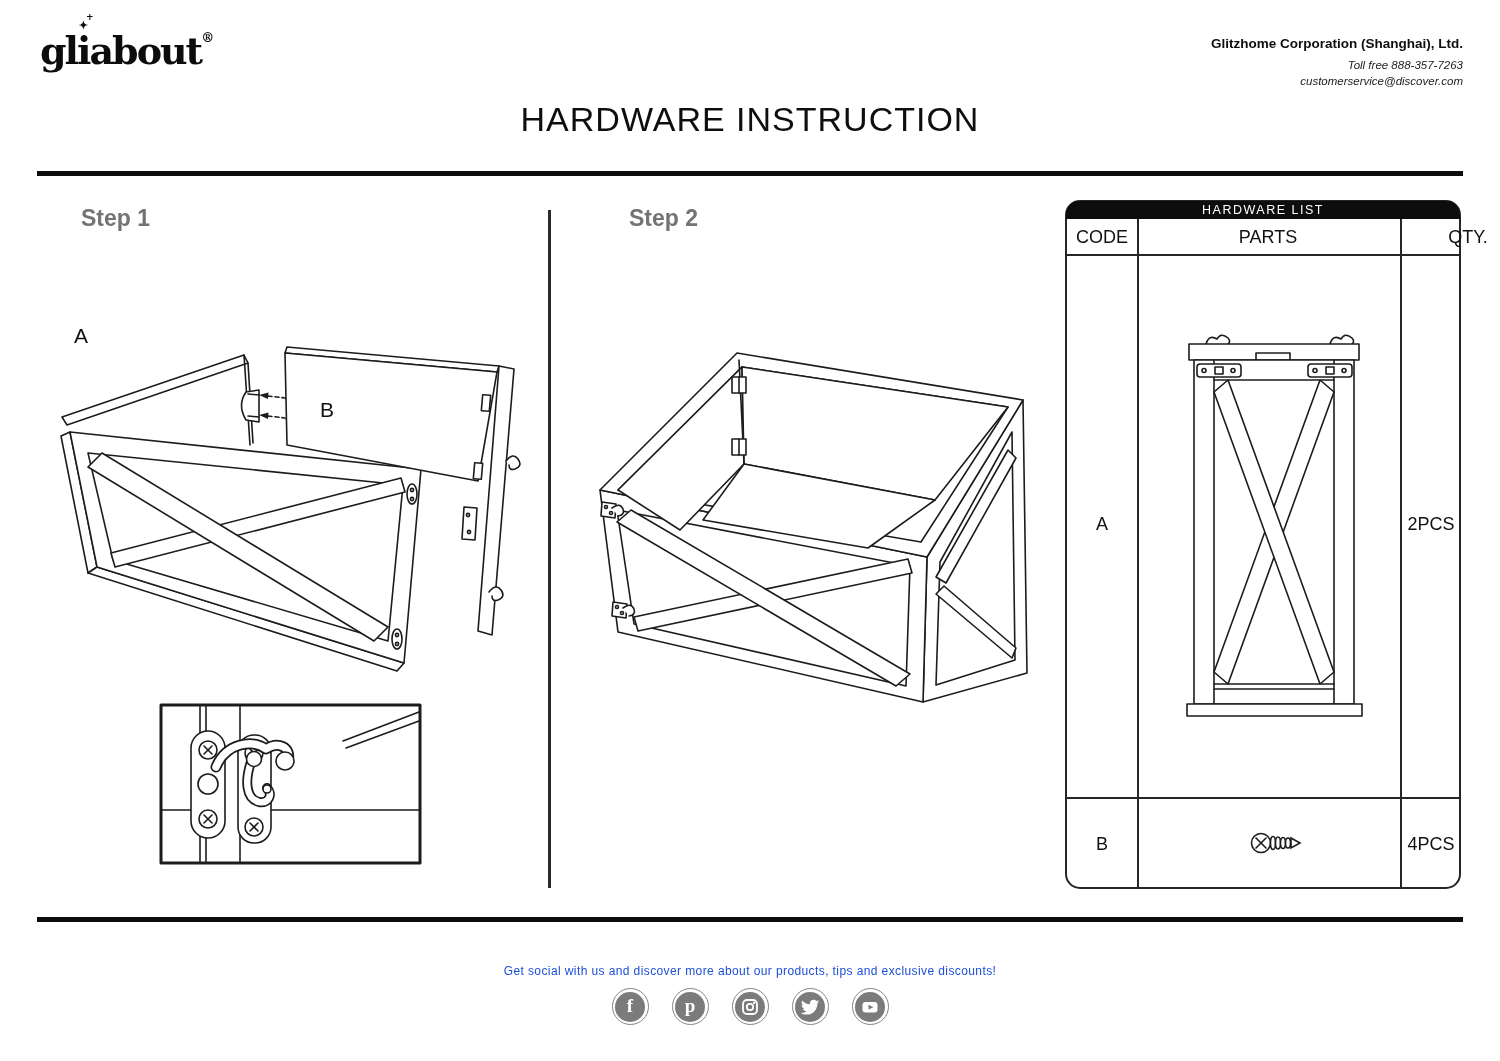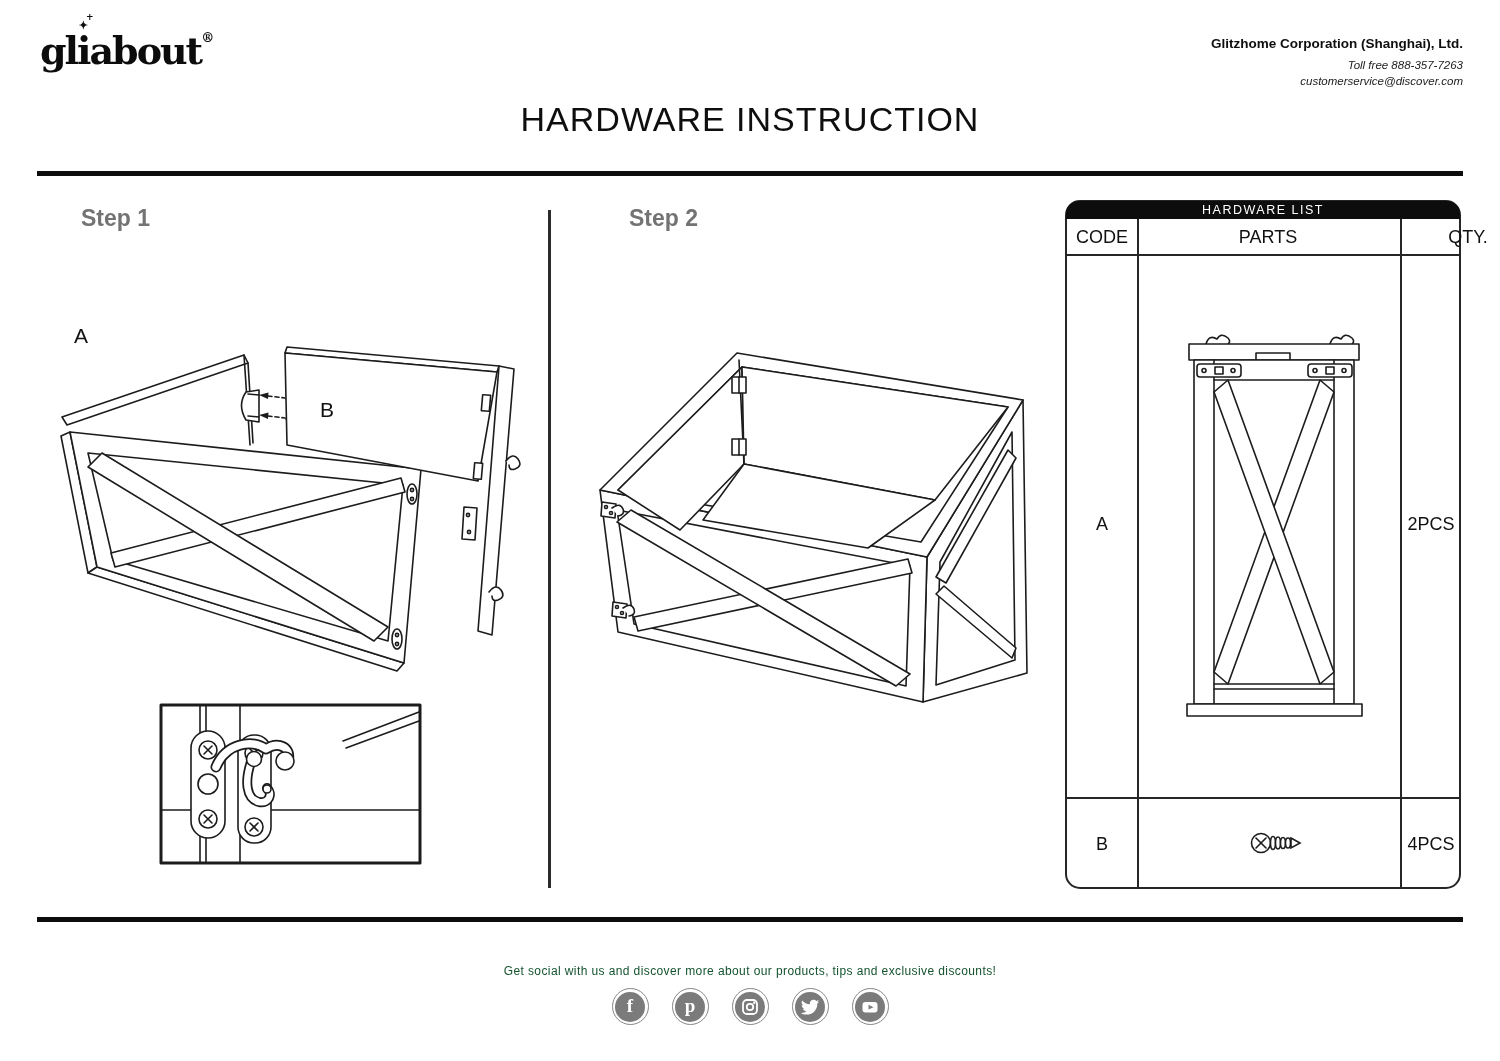--- a/index.html
+++ b/index.html
@@ -51,21 +51,21 @@
     color:#fff; font-size:12.5px; letter-spacing:1.5px; text-align:center; line-height:18px;
   }
   .hw-vline { position:absolute; top:17px; bottom:0; width:2px; background:#262626; }
   #hw-v1 { left:70px; } #hw-v2 { left:333px; }
   .hw-hline { position:absolute; left:0; right:0; height:2px; background:#262626; }
   #hw-colrule { top:52px; } #hw-rowrule { top:595px; }
   .hw-cell { position:absolute; transform:translate(-50%,-50%); font-size:18px; color:#111; white-space:nowrap; }
   
   #social-text {
     position:absolute; left:0; right:0; top:964px; text-align:center;
-    font-size:12px; letter-spacing:.4px; color:#14532d;
+    font-size:12px; letter-spacing:.4px; color:#1d4ed8;
   }
   #social-row {
     position:absolute; left:0; right:0; top:988px;
     display:flex; justify-content:center; gap:23px;
   }
   .sicon-outer {
     width:37px; height:37px; border-radius:50%;
     border:1.5px solid #878787; background:#fff;
     display:flex; align-items:center; justify-content:center;
   }

